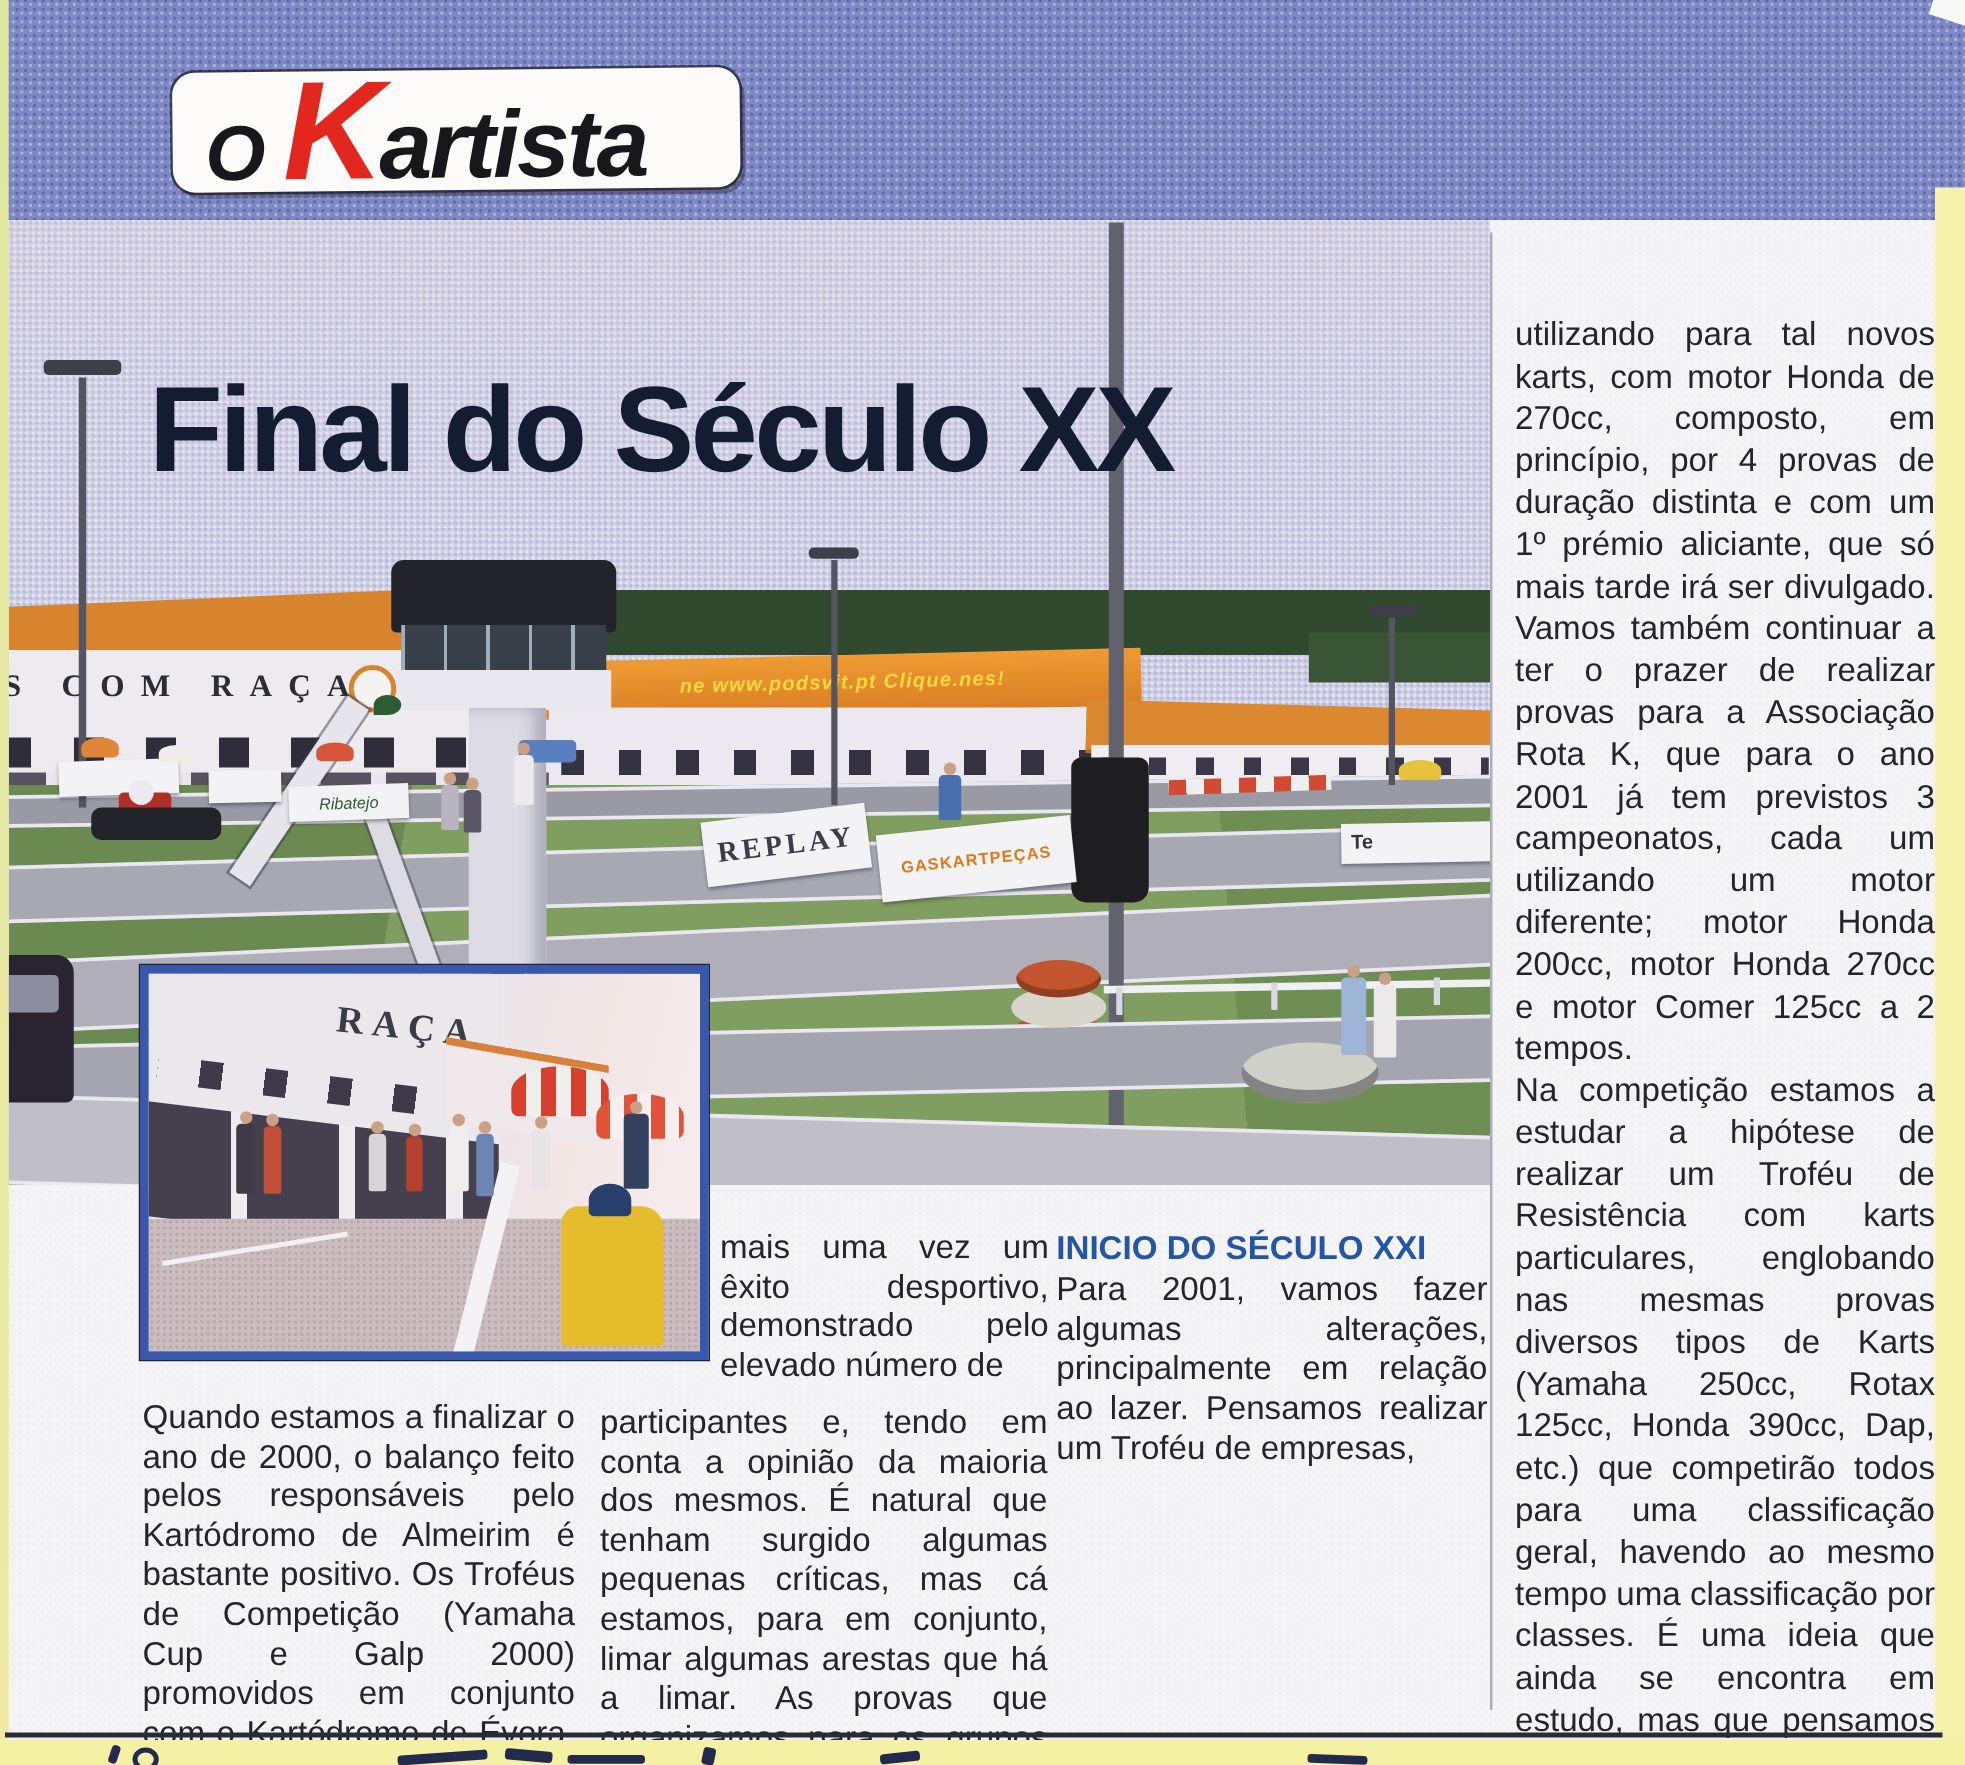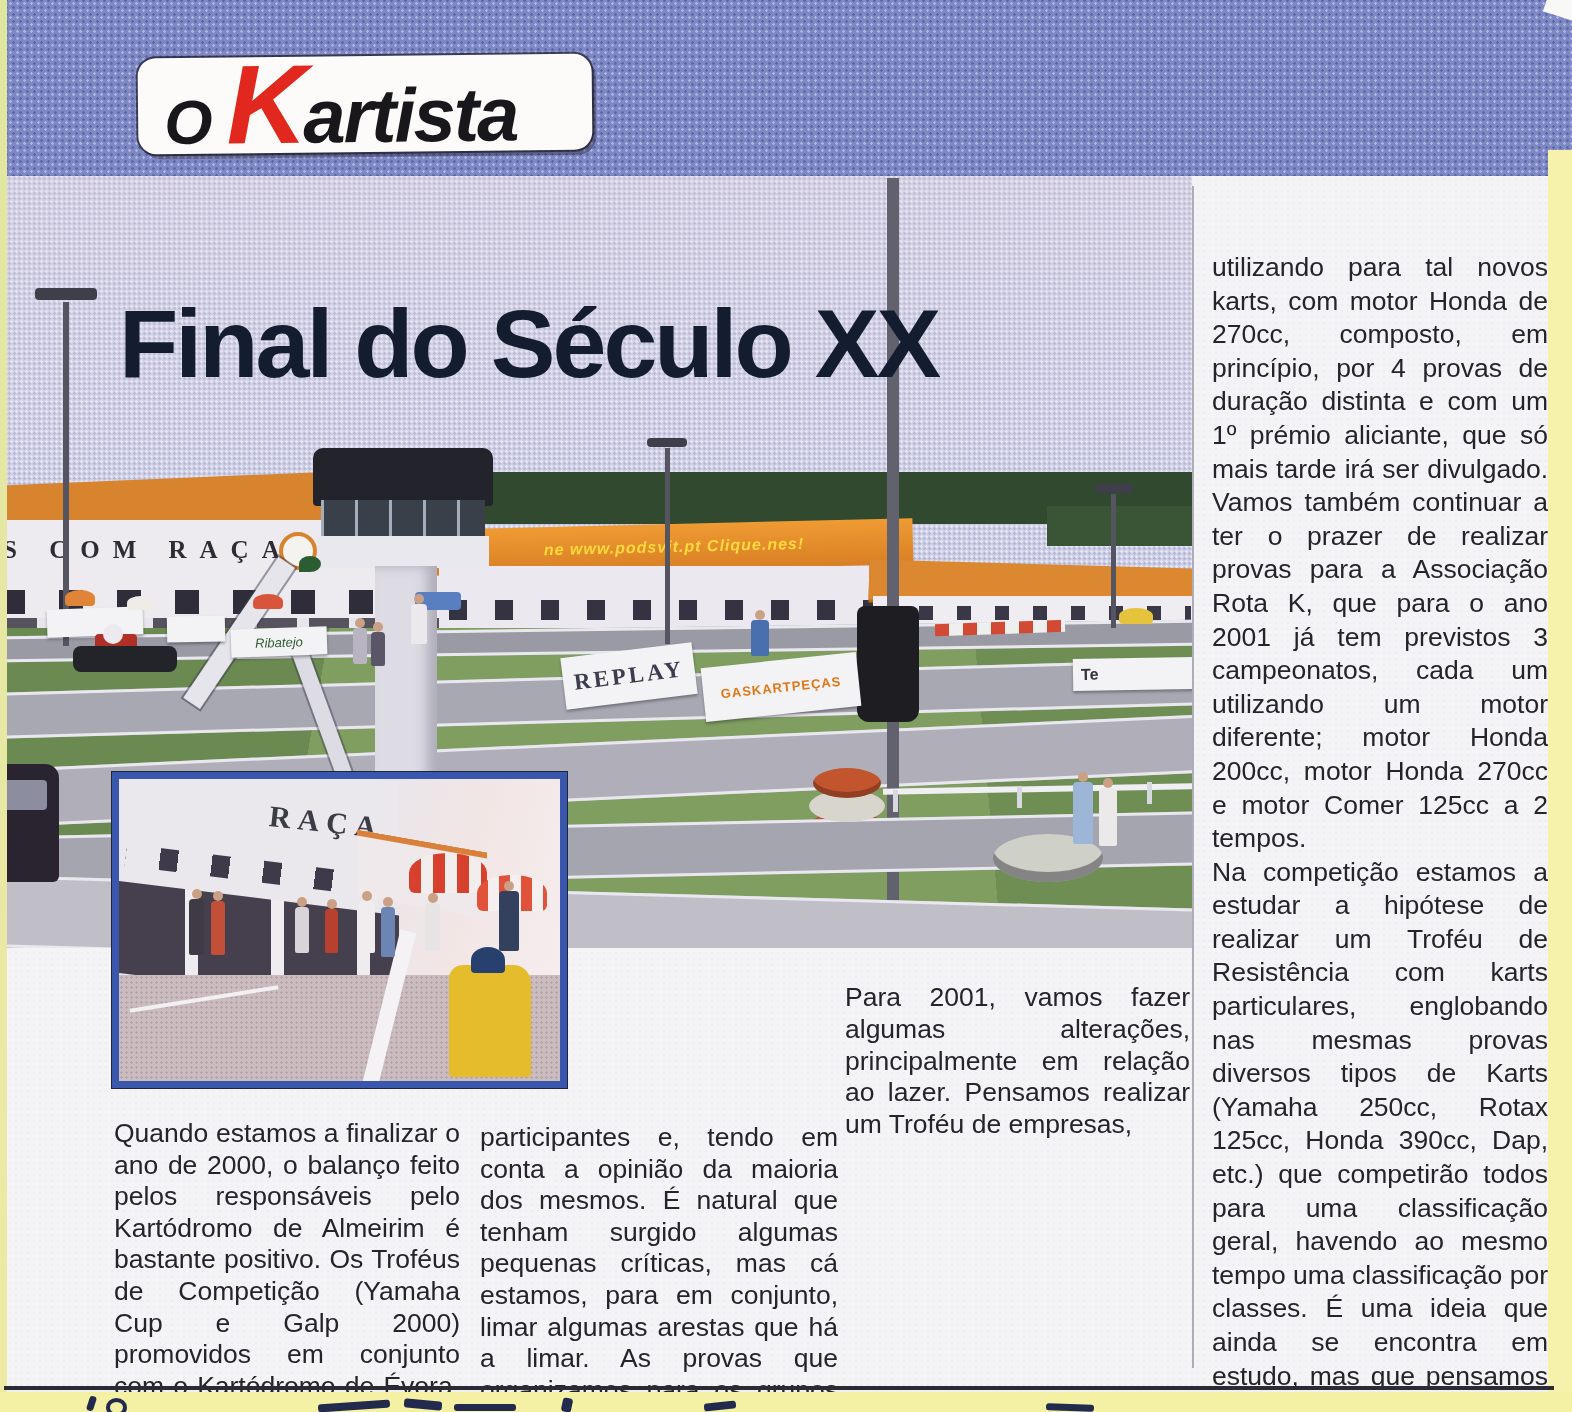--- a/index.html
+++ b/index.html
@@ -320,22 +320,24 @@
     <div class="abs person" style="left:380px;top:112px;width:20px;height:60px;background:#33405e;">
         <div class="head"></div>
       </div>
     <div class="abs inset-yellow"></div>
     <div class="abs inset-yellow-cap"></div>
   </div>
 
   <div class="abs col-rule"></div>
 
   <div class="abs bodytxt col1">Quando estamos a finalizar o ano de 2000, o balanço feito pelos responsáveis pelo Kartódromo de Almeirim é bastante positivo. Os Troféus de Competição (Yamaha Cup e Galp 2000) promovidos em conjunto com o Kartódromo de Évora, foram</div>
+  <div class="abs bodytxt col2i">mais uma vez um êxito desportivo, demonstrado pelo elevado número de</div>
   <div class="abs bodytxt col2">participantes e, tendo em conta a opinião da maioria dos mesmos. É natural que tenham surgido algumas pequenas críticas, mas cá estamos, para em conjunto, limar algumas arestas que há a limar. As provas que organizamos para os grupos de ami-</div>
   <div class="abs bodytxt col3">
+    <p class="subhead">INICIO DO SÉCULO XXI</p>
     <p>Para 2001, vamos fazer algumas alterações, principalmente em relação ao lazer. Pensamos realizar um Troféu de empresas,</p>
   </div>
   <div class="abs bodytxt col4">
     <p>utilizando para tal novos karts, com motor Honda de 270cc, composto, em princípio, por 4 provas de duração distinta e com um 1º prémio aliciante, que só mais tarde irá ser divulgado. Vamos também continuar a ter o prazer de realizar provas para a Associação Rota K, que para o ano 2001 já tem previstos 3 campeonatos, cada um utilizando um motor diferente; motor Honda 200cc, motor Honda 270cc e motor Comer 125cc a 2 tempos.</p>
     <p>Na competição estamos a estudar a hipótese de realizar um Troféu de Resistência com karts particulares, englobando nas mesmas provas diversos tipos de Karts (Yamaha 250cc, Rotax 125cc, Honda 390cc, Dap, etc.) que competirão todos para uma classificação geral, havendo ao mesmo tempo uma classificação por classes. É uma ideia que ainda se encontra em estudo, mas que pensamos poder avançar.</p>
 
   </div>
 
   <div class="abs page-bottom-line"></div>
   <div class="abs edge-bottom"></div>

